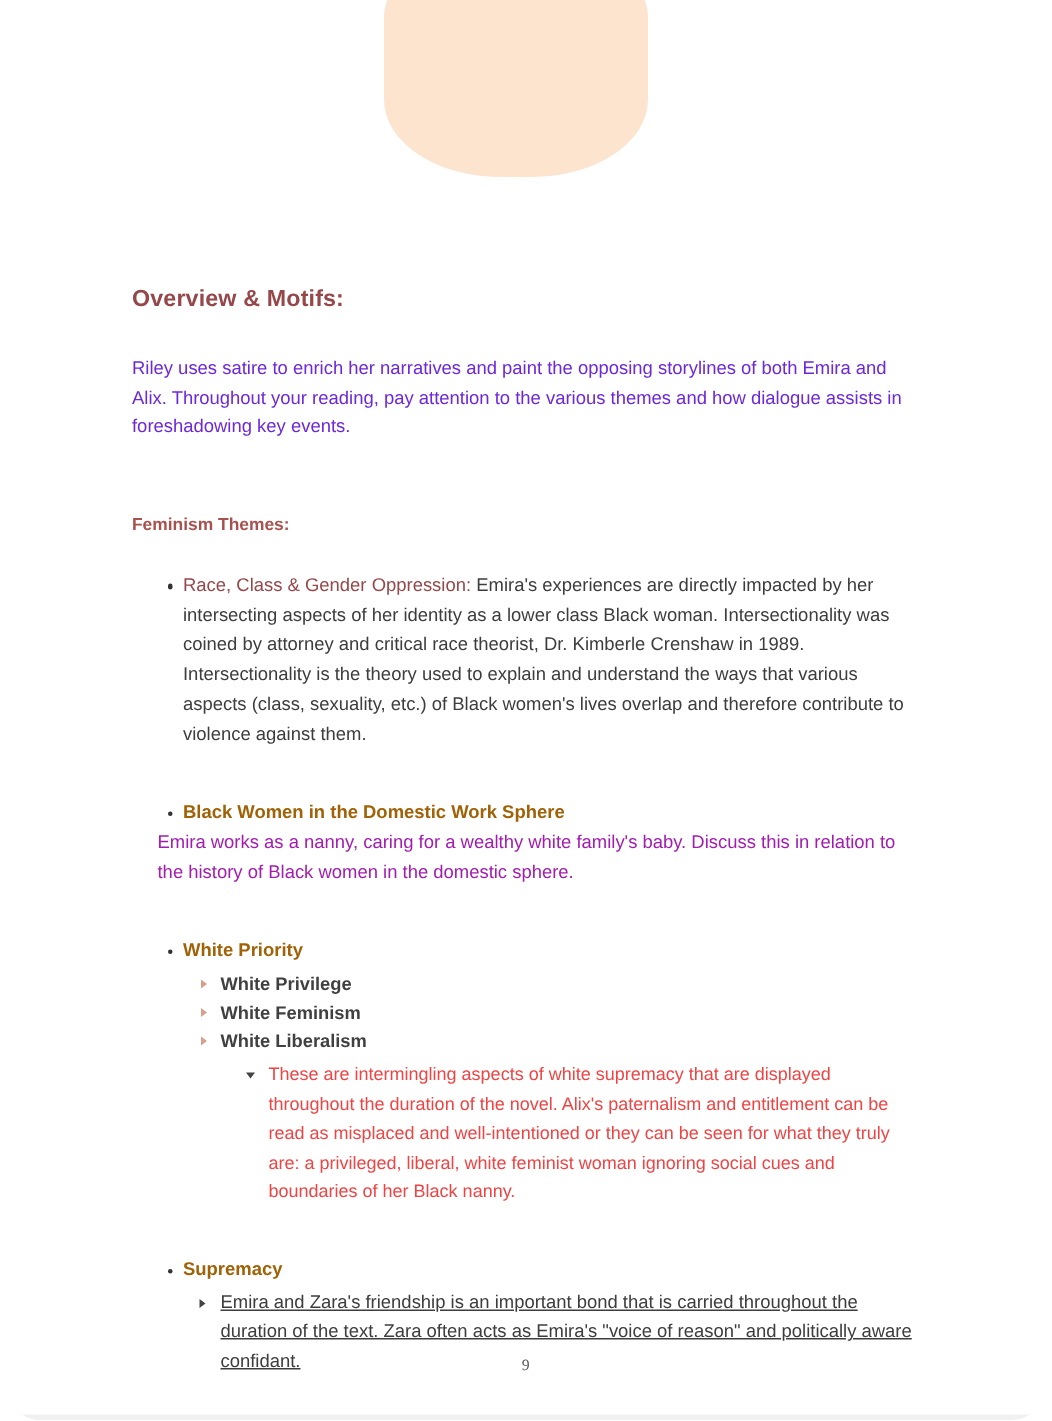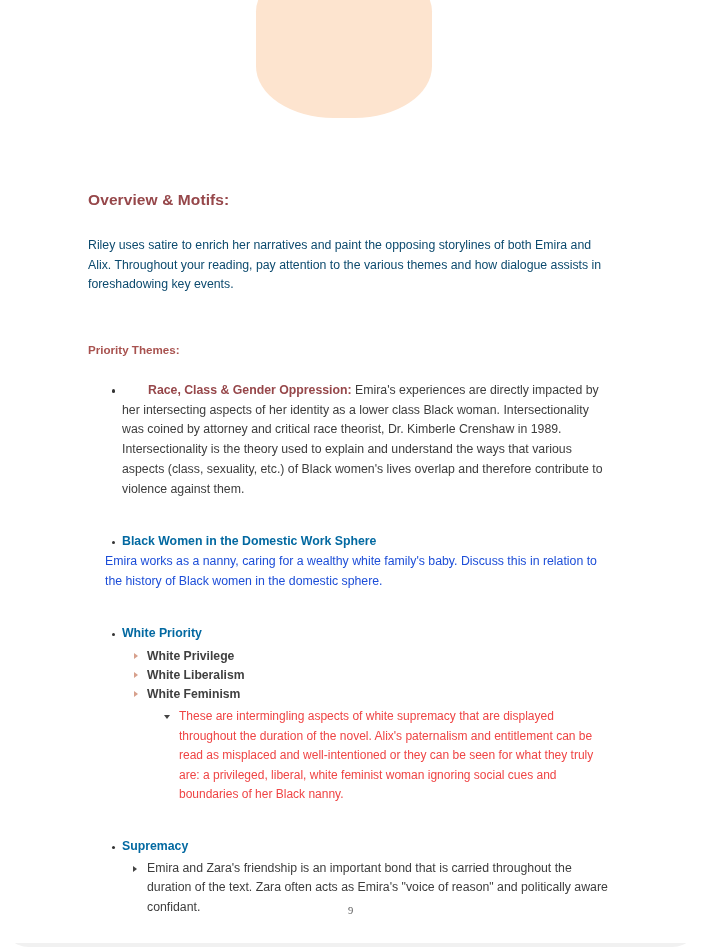--- a/index.html
+++ b/index.html
@@ -44,21 +44,21 @@
   .section-heading {
     color: #96474a;
     font-size: 15.5px;
     font-weight: bold;
     letter-spacing: 0.1px;
     margin: 0 0 26px 0;
     line-height: 1.3;
   }
 
   .intro {
-    color: #0c4a6e;
+    color: #6d28d9;
     font-size: 12.3px;
     line-height: 1.58;
     margin: 0;
     text-align: left;
   }
 
   .priority-label {
     color: #a8524f;
     font-size: 11.6px;
     font-weight: bold;
@@ -91,33 +91,32 @@
   }
 
   .t1 { margin-top: 22px; }
   .t2 { margin-top: 25px; }
   .t3 { margin-top: 24px; }
   .t4 { margin-top: 17px; }
   .t5 { margin-top: 22px; }
 
   .bold-red {
     color: #96474a;
-    font-weight: bold;
-    margin-left: 26px;
+    font-weight: normal;
   }
   .bold-red-head {
-    color: #0369a1;
+    color: #a16207;
     font-weight: bold;
     display: block;
     margin-top: 32px;
   }
 
   .body-after {
     display: block;
-    color: #1d4ed8;
+    color: #a21caf;
   }
 
   
   ul.lvl2 {
     list-style: none;
     margin: 3px 0 0 0;
     padding: 0;
   }
   ul.lvl2 > li {
     position: relative;
@@ -136,20 +135,21 @@
     border-left: 4.6px solid #d7a08c;
     border-top: 3.4px solid transparent;
     border-bottom: 3.4px solid transparent;
   }
 
   
   ul.lvl2-dark {
     list-style: none;
     margin: 2px 4px 0 0;
     padding: 0;
+    text-decoration: underline;
   }
   ul.lvl2-dark > li {
     position: relative;
     padding-left: 17px;
     margin-left: 8px;
     color: #3d3d3d;
     font-size: 12.3px;
     line-height: 1.62;
   }
   ul.lvl2-dark > li::before {
@@ -217,45 +217,45 @@
 <div class="page">
 
   <div class="blob"></div>
 
   <div class="content">
 
     <h1 class="section-heading">Overview &amp; Motifs:</h1>
 
     <p class="intro">Riley uses satire to enrich her narratives and paint the opposing storylines of both Emira and Alix. Throughout your reading, pay attention to the various themes and how dialogue assists in foreshadowing key events.</p>
 
-    <p class="priority-label">Priority Themes:</p>
+    <p class="priority-label">Feminism Themes:</p>
 
     <ul class="lvl1">
 
       <li class="t1">
         <span class="bold-red">Race, Class &amp; Gender Oppression:</span><span> Emira's experiences are directly impacted by her intersecting aspects of her identity as a lower class Black woman. Intersectionality was coined by attorney and critical race theorist, Dr. Kimberle Crenshaw in 1989. Intersectionality is the theory used to explain and understand the ways that various aspects (class, sexuality, etc.) of Black women's lives overlap and therefore contribute to violence against them.</span>
       </li>
 
       <li class="t2">
         <span class="bold-red-head">Black Women in the Domestic Work Sphere</span>
         <span class="body-after hang">Emira works as a nanny, caring for a wealthy white family's baby. Discuss this in relation to the history of Black women in the domestic sphere.</span>
       </li>
 
       <li class="t3">
         <span class="bold-red-head">White Priority</span>
 
         <ul class="lvl2">
           <li>
             <span>White Privilege</span>
           </li>
           <li>
+            <span>White Feminism</span>
+          </li>
+          <li>
             <span>White Liberalism</span>
-          </li>
-          <li>
-            <span>White Feminism</span>
           </li>
         </ul>
 
         <ul class="lvl3">
           <li>
             <span>These are intermingling aspects of white supremacy that are displayed throughout the duration of the novel. Alix's paternalism and entitlement can be read as misplaced and well-intentioned or they can be seen for what they truly are: a privileged, liberal, white feminist woman ignoring social cues and boundaries of her Black nanny.</span>
           </li>
         </ul>
       </li>
 

